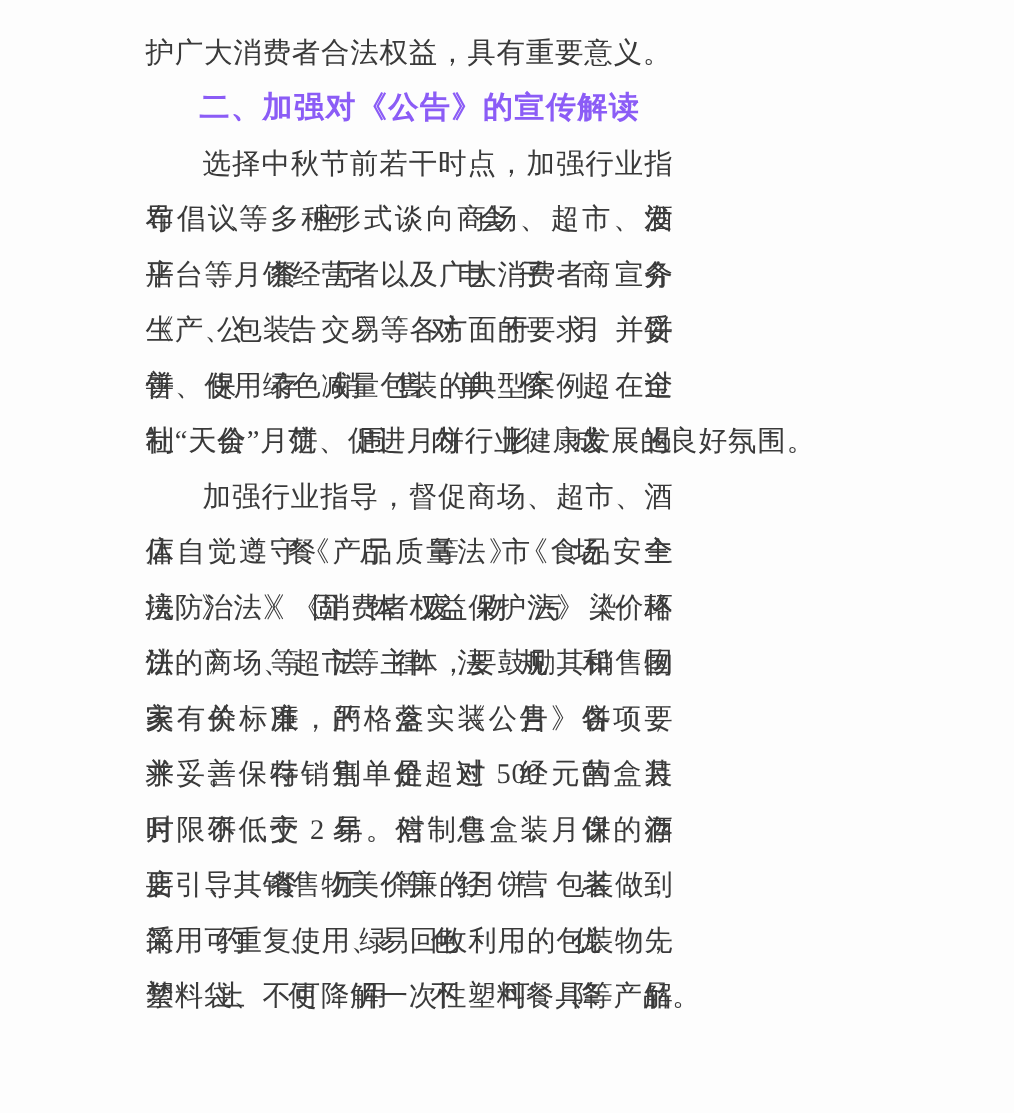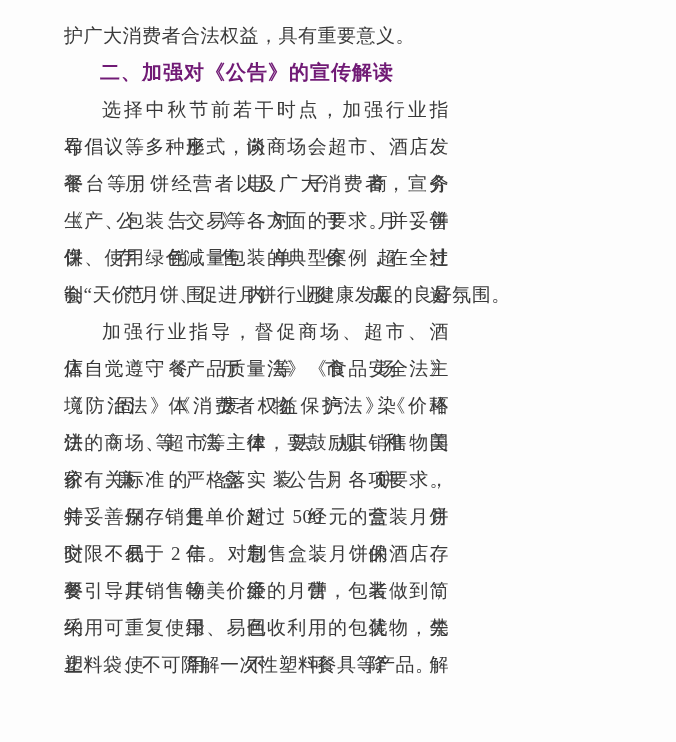--- a/index.html
+++ b/index.html
@@ -7,21 +7,21 @@
     padding: 0;
     background: #fdfdfd;
   }
   .page {
     position: relative;
     width: 546px;
     height: 742px;
     background: #fdfdfd;
     overflow: hidden;
     box-sizing: border-box;
-    padding: 17px 97px 0 64px;
+    padding: 17px 97px 0 97px;
   }
   .ln {
     font-family: "Liberation Serif", "DejaVu Serif", serif;
     font-size: 19px;
     line-height: 37px;
     height: 37px;
     color: #3a3a3a;
     text-align: justify;
     text-align-last: justify;
     letter-spacing: 0.5px;
@@ -35,21 +35,21 @@
     text-align: left;
     text-align-last: left;
   }
   .ln.ind {
     text-indent: 38px;
   }
   .ln.hd {
     font-family: Liberation Serif, serif;
     font-weight: 700;
     font-size: 20px;
-    color: #701a75;
+    color: #8b5cf6;
     text-align: left;
     text-align-last: left;
     text-indent: 36px;
     letter-spacing: 1px;
   }
 </style>
 </head>
 <body>
 
 <div class="page">

